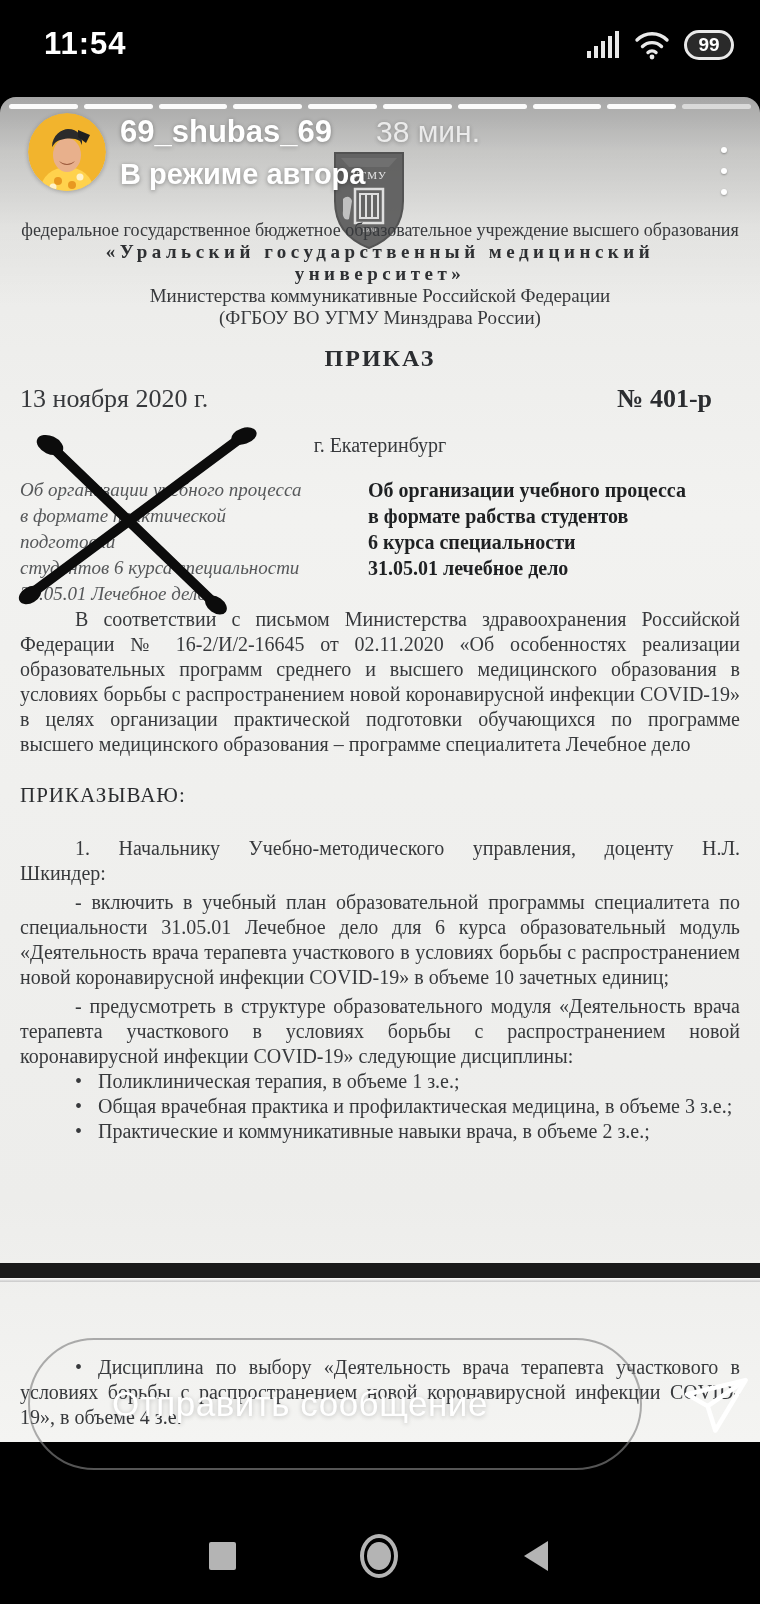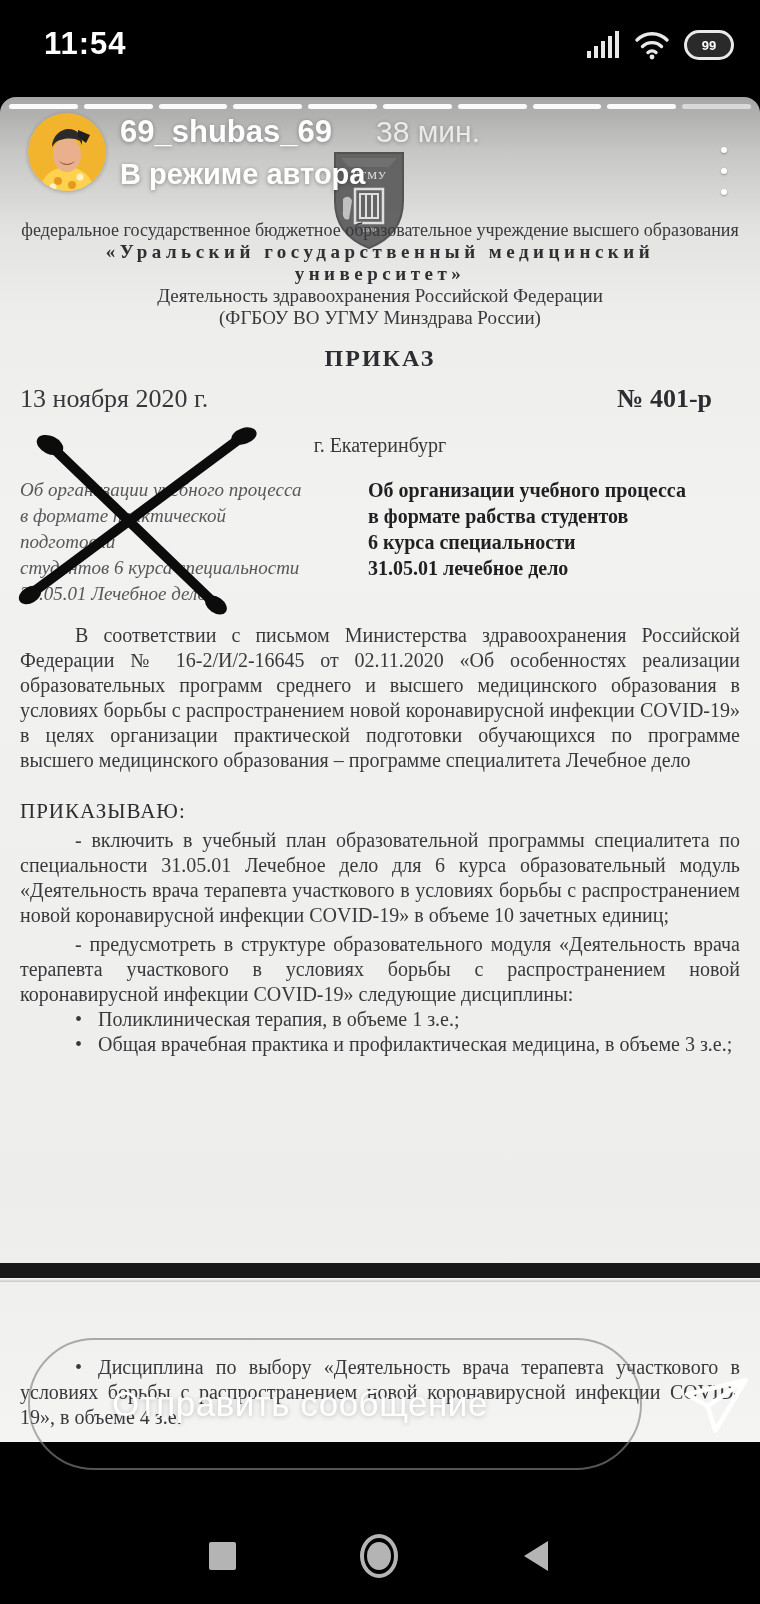--- a/index.html
+++ b/index.html
@@ -6,21 +6,21 @@
   html,body { width:760px; height:1604px; background:#000; overflow:hidden;
               font-family:"Liberation Sans","DejaVu Sans",sans-serif; }
   .screen { position:relative; width:640px; height:1604px; background:#000; }
 
   
   .status-bar { position:absolute; top:0; left:0; width:760px; height:97px; background:#000; }
   .status-time { position:absolute; left:44px; top:26px; color:#fff; font-size:31px; font-weight:600; letter-spacing:1px; }
   .status-icons { position:absolute; right:26px; top:30px; display:flex; align-items:center; gap:14px; }
   .battery { min-width:50px; height:30px; border:3px solid #e9e9e9; border-radius:15px;
              display:flex; align-items:center; justify-content:center; background:#2a2a2a;
-             color:#fff; font-size:13px; font-weight:700; padding:0 8px; }
+             color:#fff; font-size:19px; font-weight:700; padding:0 8px; }
 
   
   .story { position:absolute; top:97px; left:0; width:760px; height:1345px;
            border-radius:16px 16px 0 0; overflow:hidden;
            background:linear-gradient(180deg,#b9b9b9 0px,#d7d7d5 55px,#ebebe9 130px,#f2f2f0 420px,#ededeb 1100px,#f4f4f2 1345px); }
   .story-top-shade { position:absolute; top:0; left:0; right:0; height:210px;
            background:linear-gradient(180deg,rgba(0,0,0,0.10),rgba(0,0,0,0)); pointer-events:none; }
 
   .progress-bar { position:absolute; top:7px; left:9px; right:9px; display:flex; gap:6px; }
   .seg { flex:1; height:5px; border-radius:3px; background:rgba(255,255,255,0.95); }
@@ -49,21 +49,21 @@
   .org3 { font-size:19px; text-align:center; line-height:22px; }
   .org4 { font-size:19px; text-align:center; line-height:22px; }
   .doc-title { margin-top:16px; font-size:24px; font-weight:700; letter-spacing:2px; text-align:center; color:#2b2d30; }
   .date-row { margin-top:12px; display:flex; justify-content:space-between; font-size:26px; }
   .doc-number { font-weight:700; margin-right:28px; color:#2b2d30; }
   .doc-city { margin-top:20px; text-align:center; font-size:20px; }
   .subject-row { margin-top:20px; display:flex; position:relative; }
   .subject-left { width:300px; font-style:italic; font-size:19px; line-height:26px; color:#56585a; }
   .subject-right { width:330px; margin-left:48px; font-weight:700; font-size:20px; line-height:26px; color:#1e2022; }
   .x-cross { position:absolute; left:-16px; top:-52px; pointer-events:none; }
-  .para { margin-top:16px; font-size:20px; line-height:25px; text-align:justify; text-indent:55px; }
+  .para { margin-top:0; font-size:20px; line-height:25px; text-align:justify; text-indent:55px; }
   .order-heading { margin-top:26px; font-size:21px; letter-spacing:1px; color:#2b2d30; }
   .item1 { margin-top:28px; word-spacing:15px; }
   .sub { margin-top:4px; }
   .bullet { font-size:20px; line-height:25px; text-align:justify; text-indent:55px; }
   .bdot { margin-right:16px; }
 
   
   .separator { position:absolute; top:1166px; left:0; width:760px; height:15px; background:#191919; z-index:3; }
   .separator::after { content:""; position:absolute; top:15px; left:0; right:0; height:4px;
                       background:linear-gradient(180deg,#fbfbfb,#c9c9c9); }
@@ -168,21 +168,21 @@
     </div>
     <div class="menu-dots">
         <i></i>
         <i></i>
         <i></i>
       </div>
 
     <div class="doc">
       <div class="org1">федеральное государственное бюджетное образовательное учреждение высшего образования</div>
       <div class="org2">«Уральский государственный медицинский университет»</div>
-      <div class="org3">Деятельность здравоохранения Российской Федерации</div>
+      <div class="org3">Министерства коммуникативные Российской Федерации</div>
       <div class="org4">(ФГБОУ ВО УГМУ Минздрава России)</div>
 
       <div class="doc-title">ПРИКАЗ</div>
 
       <div class="date-row">
         <span>13 ноября 2020 г.</span>
         <span class="doc-number">№ 401-р</span>
       </div>
 
       <div class="doc-city">г. Екатеринбург</div>
@@ -207,28 +207,32 @@
           <div>в формате рабства студентов</div>
           <div>6 курса специальности</div>
           <div>31.05.01 лечебное дело</div>
         </div>
       </div>
 
       <div class="para">В соответствии с письмом Министерства здравоохранения Российской Федерации № 16-2/И/2-16645 от 02.11.2020 «Об особенностях реализации образовательных программ среднего и высшего медицинского образования в условиях борьбы с распространением новой коронавирусной инфекции COVID-19» в целях организации практической подготовки обучающихся по программе высшего медицинского образования – программе специалитета Лечебное дело</div>
 
       <div class="order-heading">ПРИКАЗЫВАЮ:</div>
 
+      <div class="para item1">1. Начальнику Учебно-методического управления, доценту Н.Л. Шкиндер:</div>
       <div class="para sub">- включить в учебный план образовательной программы специалитета по специальности 31.05.01 Лечебное дело для 6 курса образовательный модуль «Деятельность врача терапевта участкового в условиях борьбы с распространением новой коронавирусной инфекции COVID-19» в объеме 10 зачетных единиц;</div>
       <div class="para sub">- предусмотреть в структуре образовательного модуля «Деятельность врача терапевта участкового в условиях борьбы с распространением новой коронавирусной инфекции COVID-19» следующие дисциплины:</div>
 
       <div class="bullet">
         <span class="bdot">•</span><span>Поликлиническая терапия, в объеме 1 з.е.;</span>
       </div>
       <div class="bullet">
         <span class="bdot">•</span><span>Общая врачебная практика и профилактическая медицина, в объеме 3 з.е.;</span>
+      </div>
+      <div class="bullet">
+        <span class="bdot">•</span><span>Практические и коммуникативные навыки врача, в объеме 2 з.е.;</span>
       </div>
     </div>
 
     <div class="separator"></div>
 
     <div class="doc-bottom">
       <div class="bullet">
         <span class="bdot">•</span><span>Дисциплина по выбору «Деятельность врача терапевта участкового в условиях борьбы с распространением новой коронавирусной инфекции COVID-19», в объеме 4 з.е.</span>
       </div>
     </div>

